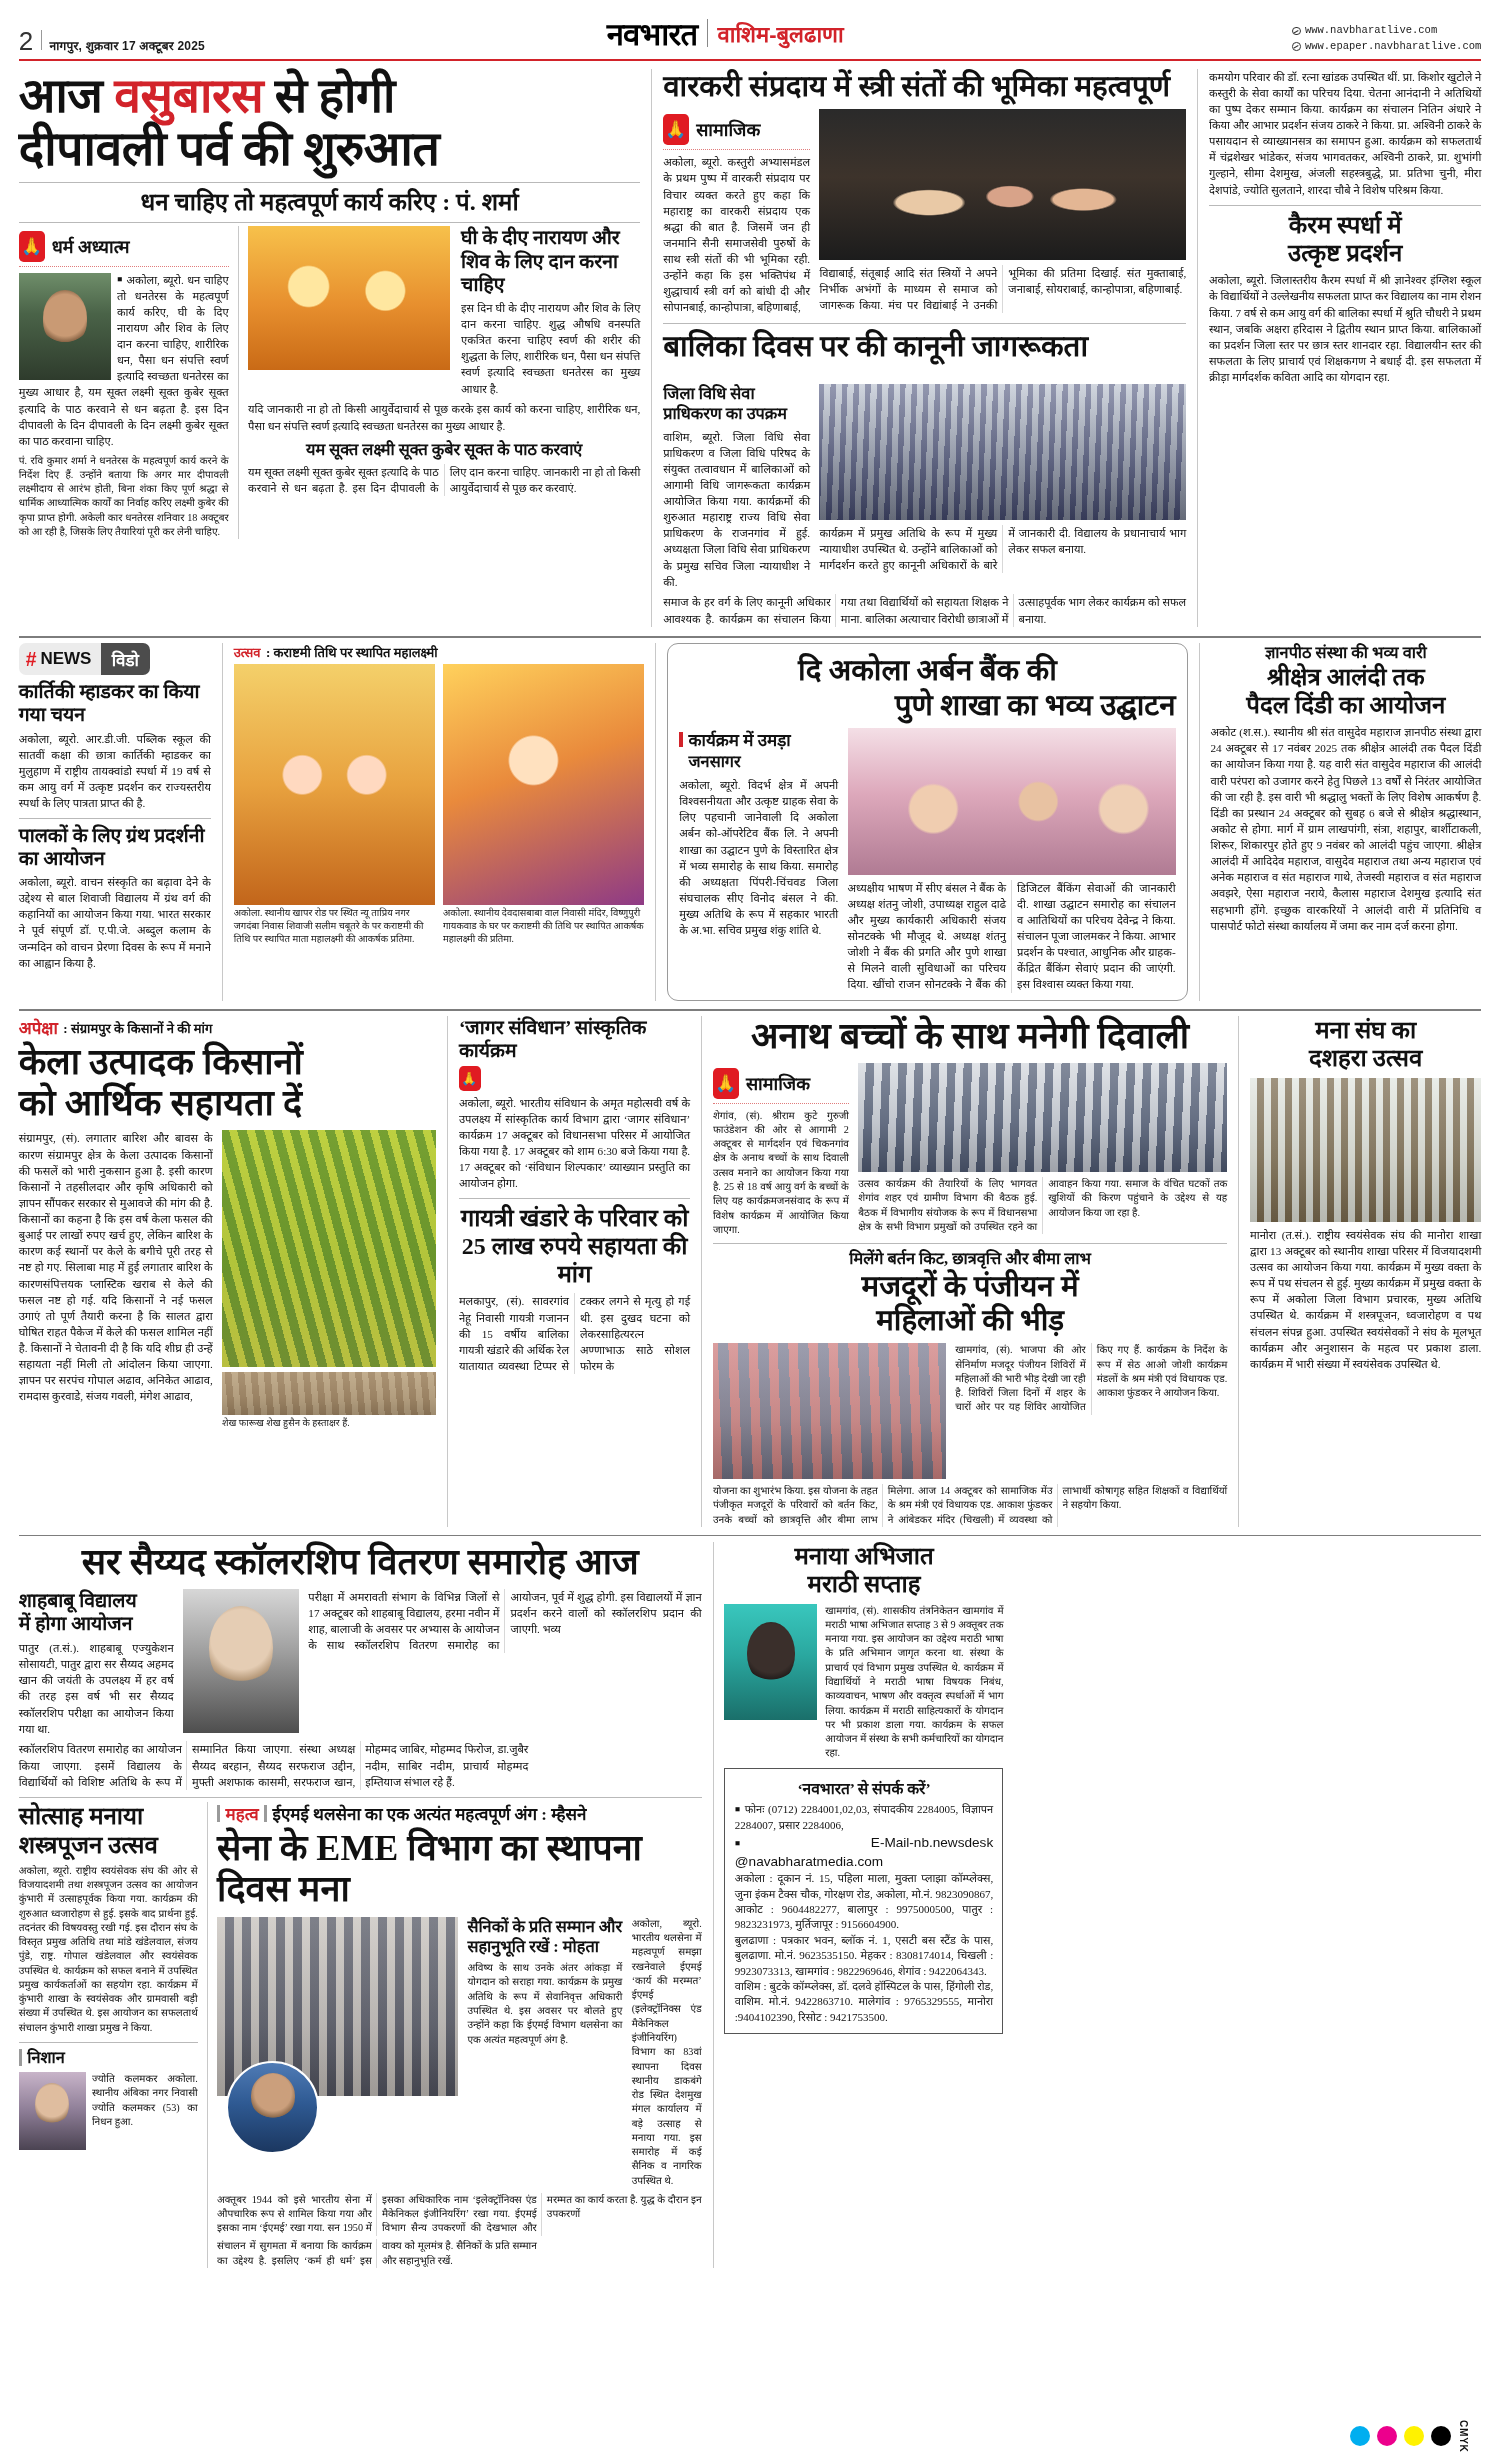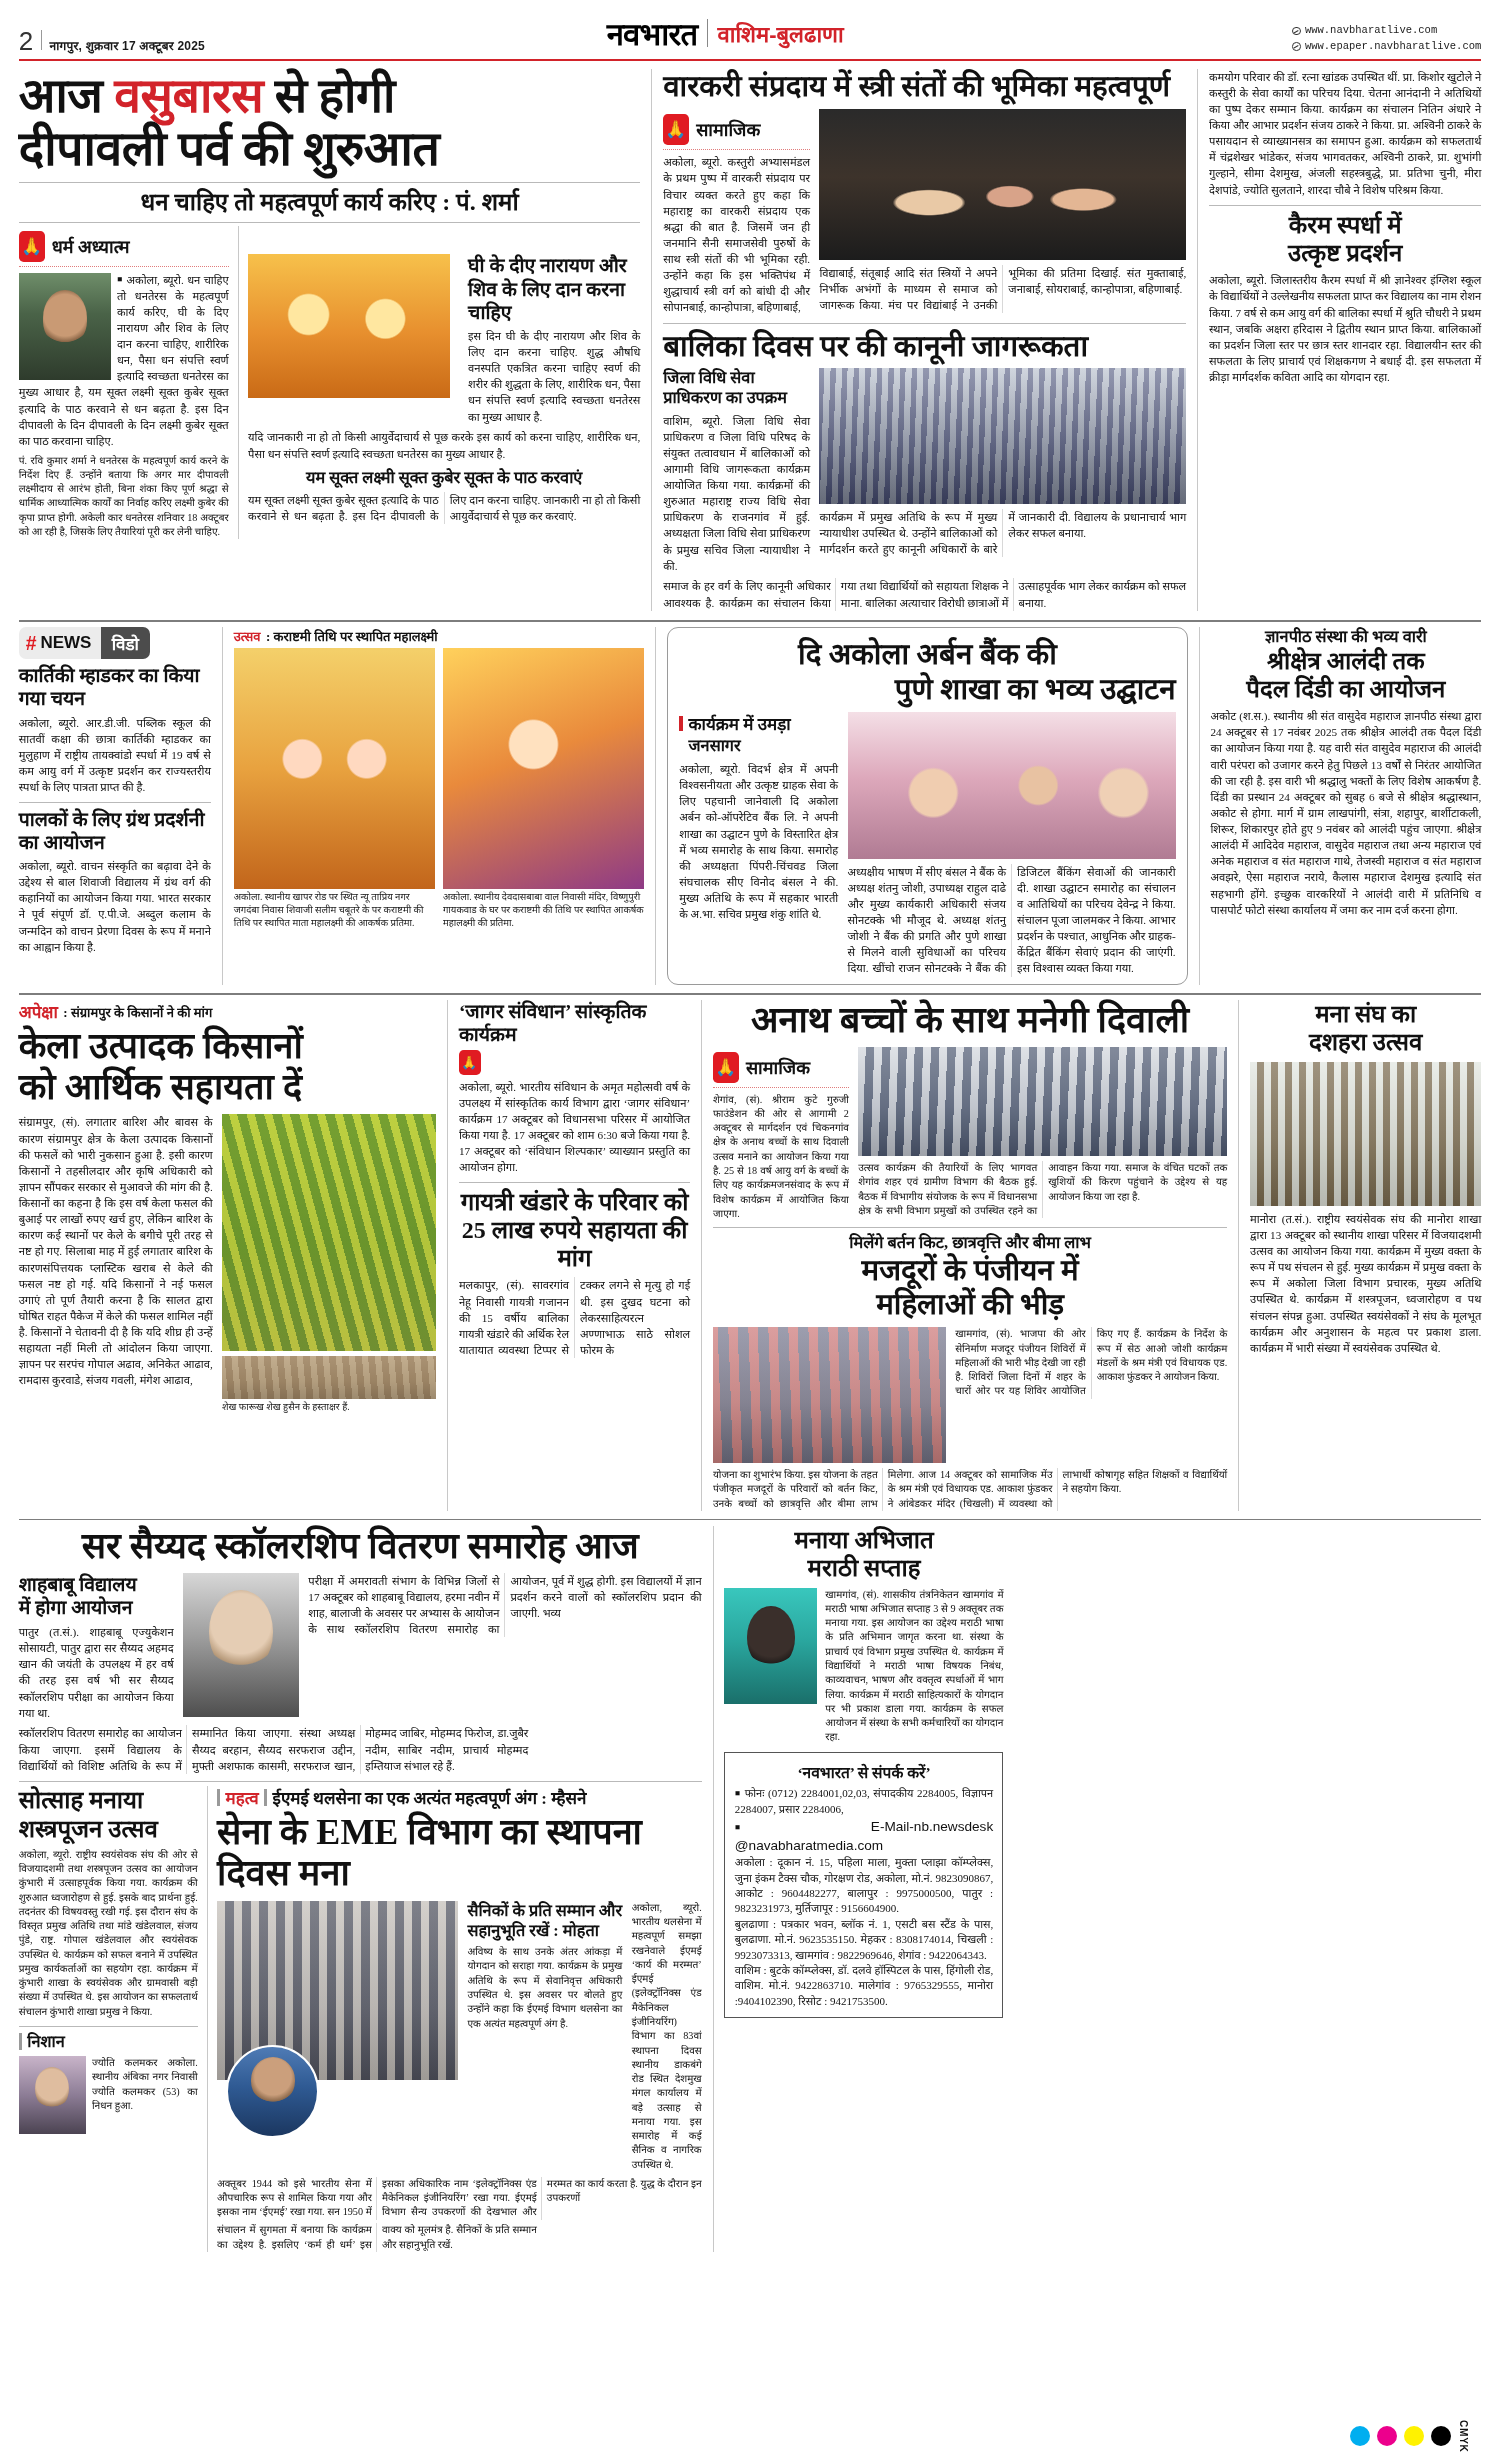--- a/index.html
+++ b/index.html
@@ -306,21 +306,21 @@
           </div>
           <div class="dotted"></div>
           <div class="img img-portrait" style="width:92px;height:107px;float:left;margin:1.6px 6.2px 3.1px 0;"></div>
           <div class="body-txt sq">अकोला, ब्यूरो. धन चाहिए तो धनतेरस के महत्वपूर्ण कार्य करिए, घी के दिए नारायण और शिव के लिए दान करना चाहिए, शारीरिक धन, पैसा धन संपत्ति स्वर्ण इत्यादि स्वच्छता धनतेरस का मुख्य आधार है, यम सूक्त लक्ष्मी सूक्त कुबेर सूक्त इत्यादि के पाठ करवाने से धन बढ़ता है. इस दिन दीपावली के दिन दीपावली के दिन लक्ष्मी कुबेर सूक्त का पाठ करवाना चाहिए.</div>
           <div class="body-txt tiny" style="margin-top:4.7px">पं. रवि कुमार शर्मा ने धनतेरस के महत्वपूर्ण कार्य करने के निर्देश दिए हैं. उन्होंने बताया कि अगर मार दीपावली लक्ष्मीदाय से आरंभ होती, बिना शंका किए पूर्ण श्रद्धा से धार्मिक आध्यात्मिक कार्यों का निर्वाह करिए लक्ष्मी कुबेर की कृपा प्राप्त होगी. अकेली कार धनतेरस शनिवार 18 अक्टूबर को आ रही है, जिसके लिए तैयारियां पूरी कर लेनी चाहिए.</div>
         </div>
 
         <div class="vsep"></div>
 
         <div style="flex:1;">
-          <div style="display:flex; gap:18px;margin-top:28px;">
+          <div style="display:flex; gap:11px;">
             <div class="img img-laxmi" style="width:202px;height:144px;flex:0 0 202px;"></div>
             <div style="flex:1">
               <div class="hl-sm">घी के दीए नारायण और शिव के लिए दान करना चाहिए</div>
               <div class="body-txt" style="margin-top:3.9px">इस दिन घी के दीए नारायण और शिव के लिए दान करना चाहिए. शुद्ध औषधि वनस्पति एकत्रित करना चाहिए स्वर्ण की शरीर की शुद्धता के लिए, शारीरिक धन, पैसा धन संपत्ति स्वर्ण इत्यादि स्वच्छता धनतेरस का मुख्य आधार है.</div>
             </div>
           </div>
           <div class="body-txt" style="margin-top:4.7px">यदि जानकारी ना हो तो किसी आयुर्वेदाचार्य से पूछ करके इस कार्य को करना चाहिए, शारीरिक धन, पैसा धन संपत्ति स्वर्ण इत्यादि स्वच्छता धनतेरस का मुख्य आधार है.</div>
           <div class="hl-xs" style="margin-top:6.2px; text-align:center">यम सूक्त लक्ष्मी सूक्त कुबेर सूक्त के पाठ करवाएं</div>
           <div class="body-txt cols2" style="margin-top:3.9px">यम सूक्त लक्ष्मी सूक्त कुबेर सूक्त इत्यादि के पाठ करवाने से धन बढ़ता है. इस दिन दीपावली के लिए दान करना चाहिए. जानकारी ना हो तो किसी आयुर्वेदाचार्य से पूछ कर करवाएं.</div>
         </div>
@@ -342,21 +342,21 @@
         </div>
         <div style="flex:1">
           <div class="img img-stage" style="width:100%;height:151px;"></div>
           <div class="body-txt cols2" style="margin-top:4.7px">विद्याबाई, संतूबाई आदि संत स्त्रियों ने अपने निर्भीक अभंगों के माध्यम से समाज को जागरूक किया. मंच पर विद्यांबाई ने उनकी भूमिका की प्रतिमा दिखाई. संत मुक्ताबाई, जनाबाई, सोयराबाई, कान्होपात्रा, बहिणाबाई.</div>
         </div>
       </div>
 
       <div class="rule-thin" style="margin:7.8px 0 4.7px"></div>
 
       <div class="hl-lg">बालिका दिवस पर की कानूनी जागरूकता</div>
-      <div style="display:flex; gap:9.3px; margin-top:5px">
+      <div style="display:flex; gap:9.3px; margin-top:21px">
         <div style="width:147px;flex:0 0 147px">
           <div class="hl-xs">जिला विधि सेवा प्राधिकरण का उपक्रम</div>
           <div class="body-txt" style="margin-top:4.7px">वाशिम, ब्यूरो. जिला विधि सेवा प्राधिकरण व जिला विधि परिषद के संयुक्त तत्वावधान में बालिकाओं को आगामी विधि जागरूकता कार्यक्रम आयोजित किया गया. कार्यक्रमों की शुरुआत महाराष्ट्र राज्य विधि सेवा प्राधिकरण के राजनगांव में हुई. अध्यक्षता जिला विधि सेवा प्राधिकरण के प्रमुख सचिव जिला न्यायाधीश ने की.</div>
         </div>
         <div style="flex:1">
           <div class="img img-crowd" style="width:100%;height:136px;"></div>
           <div class="body-txt cols2" style="margin-top:4.7px">कार्यक्रम में प्रमुख अतिथि के रूप में मुख्य न्यायाधीश उपस्थित थे. उन्होंने बालिकाओं को मार्गदर्शन करते हुए कानूनी अधिकारों के बारे में जानकारी दी. विद्यालय के प्रधानाचार्य भाग लेकर सफल बनाया.</div>
         </div>
       </div>
       <div class="body-txt cols3" style="margin-top:4.7px">समाज के हर वर्ग के लिए कानूनी अधिकार आवश्यक है. कार्यक्रम का संचालन किया गया तथा विद्यार्थियों को सहायता शिक्षक ने माना. बालिका अत्याचार विरोधी छात्राओं में उत्साहपूर्वक भाग लेकर कार्यक्रम को सफल बनाया.</div>

